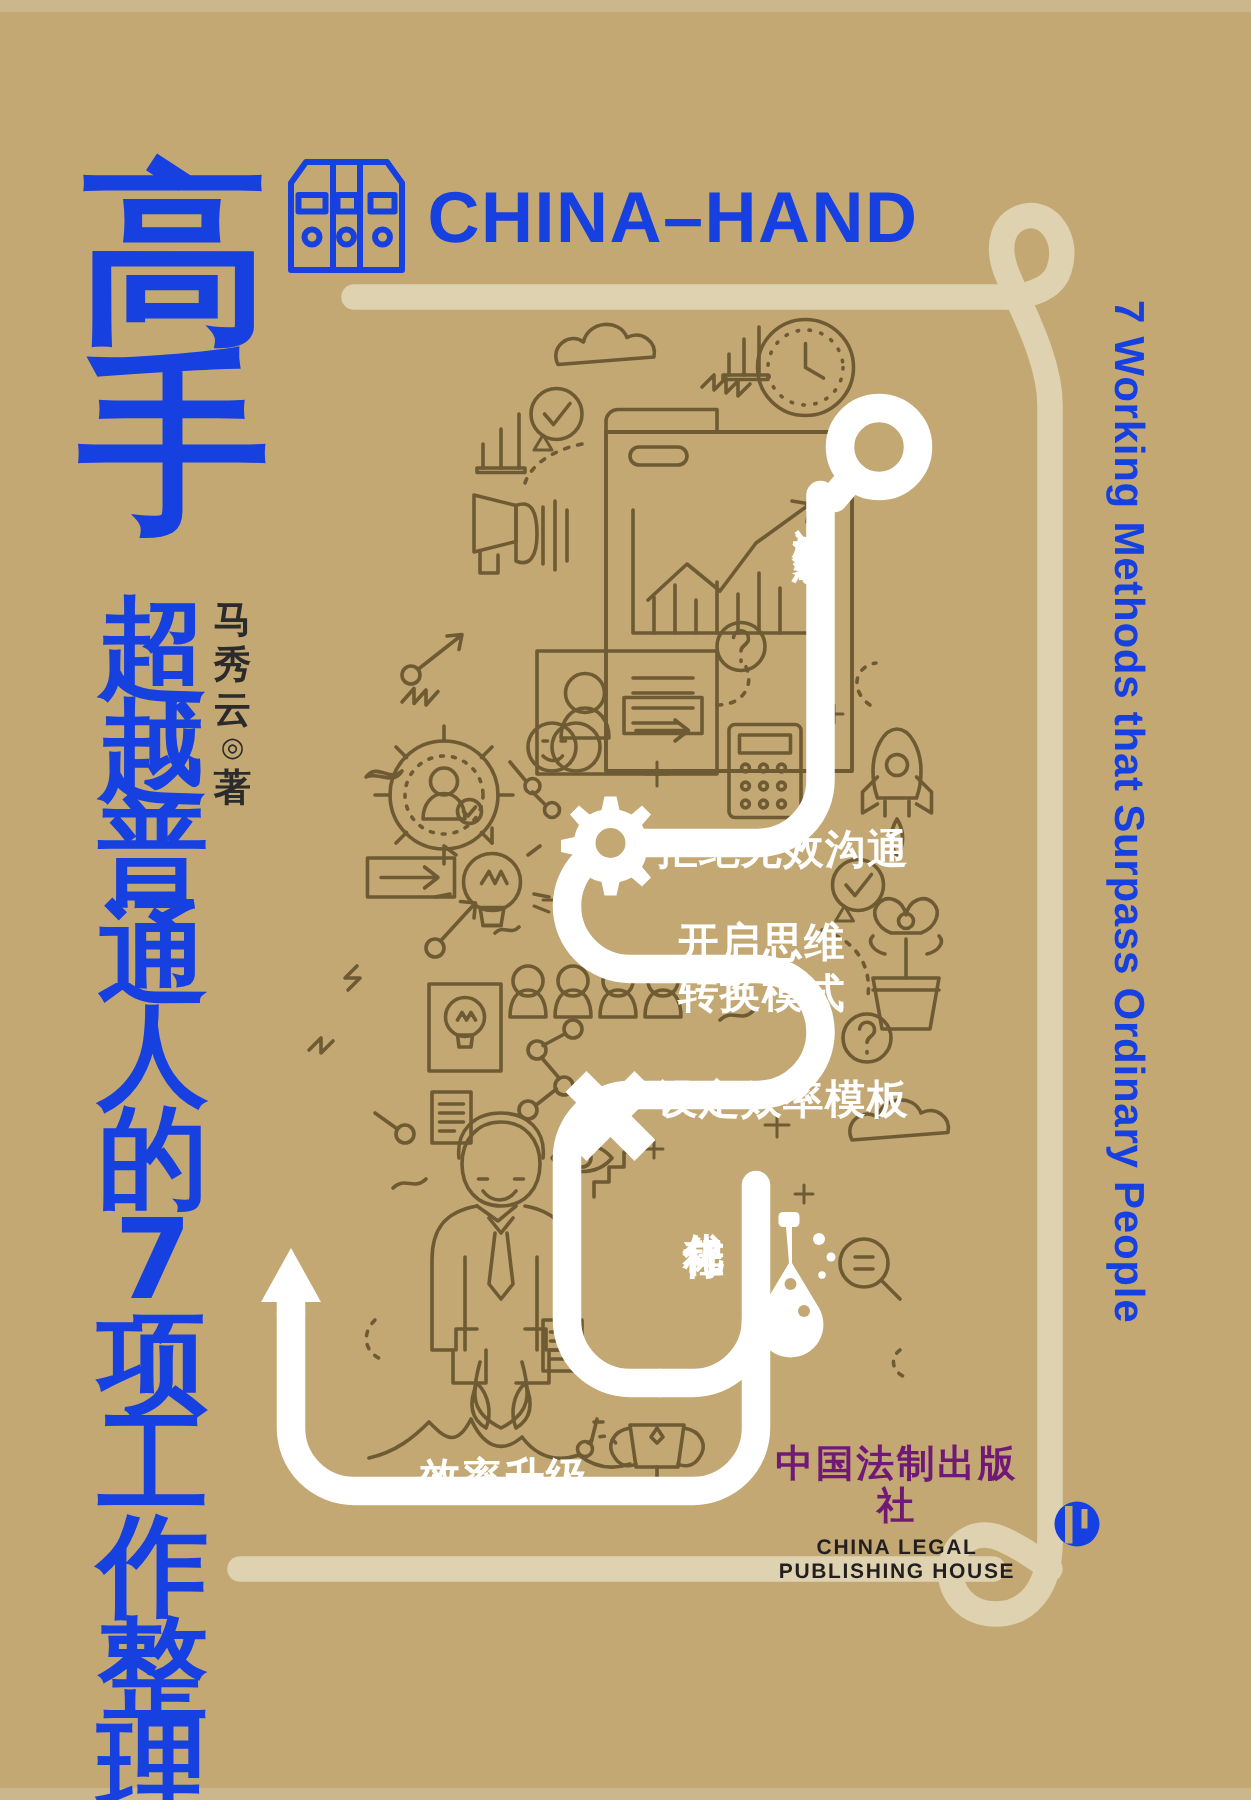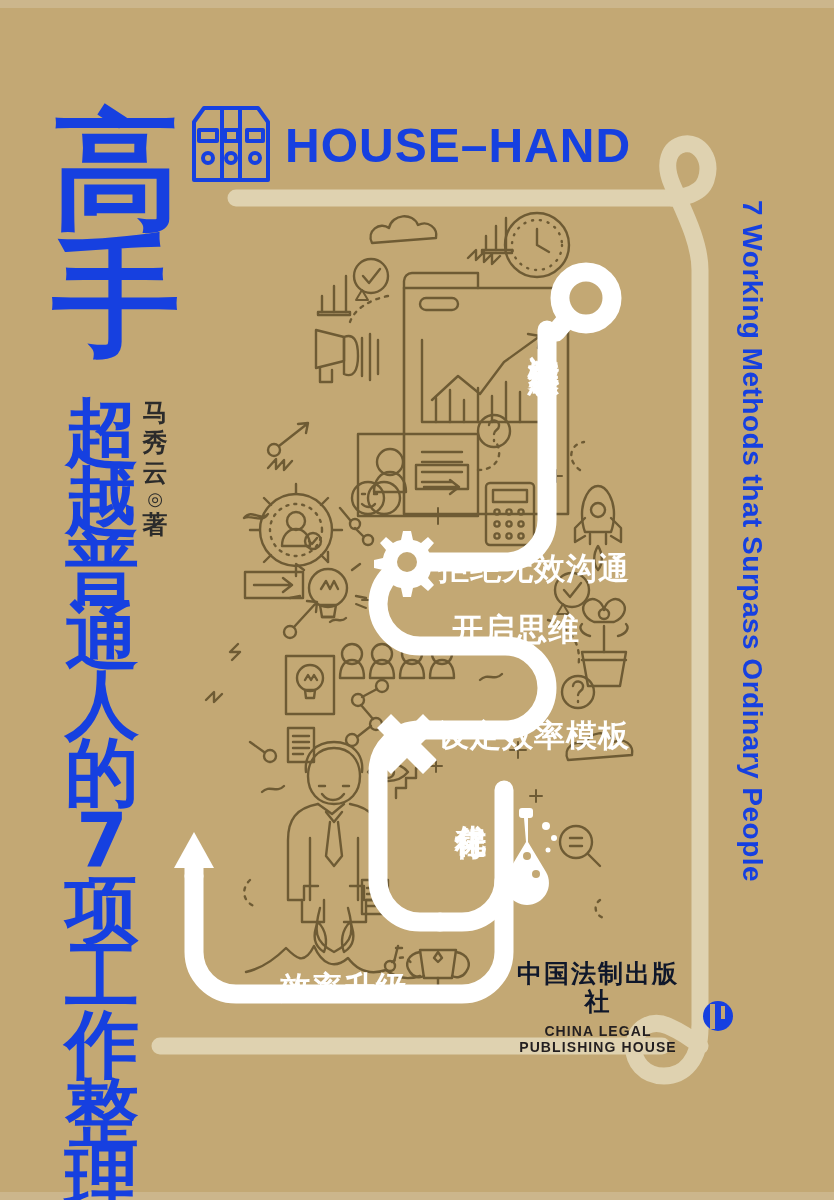--- a/index.html
+++ b/index.html
@@ -113,41 +113,41 @@
 
   
   .path-svg { position:absolute; left:0; top:0; width:834px; height:1200px; }
 
   
   .plabel {
     position:absolute;
     color:#FFFFFF;
     font-family:"DejaVu Sans", sans-serif;
     font-weight:bold;
-    font-size:31px;
+    font-size:27px;
     letter-spacing:1px;
     white-space:nowrap;
   }
   .plabel.vert {
     writing-mode: vertical-rl;
     text-orientation: upright;
     letter-spacing:2px;
   }
-  .plabel.two-line { white-space:normal; width:128px; line-height:34px; text-align:center; }
+  .plabel.two-line { white-space:normal; width:128px; line-height:34px; }
 
   
   .publisher {
     position:absolute;
     left:508px; top:962px;
     text-align:center;
     width:180px;
   }
   .publisher .cn {
-    color:#0f172a;
-    font-family:Liberation Mono, monospace;
+    color:#701a75;
+    font-family:Liberation Sans, sans-serif;
     font-weight:bold;
     font-size:25px;
     letter-spacing:2px;
     line-height:28px;
   }
   .publisher .en {
     color:#231f20;
     font-family:"Liberation Sans", sans-serif;
     font-weight:bold;
     font-size:14px;
@@ -451,21 +451,21 @@
       <path d="M54,12 l18,0 l10,14 l0,58 l-28,0 z"></path>
       <rect x="13" y="34" width="18" height="11"></rect>
       <rect x="39" y="34" width="13" height="11"></rect>
       <rect x="61" y="34" width="16" height="11"></rect>
       <circle cx="22" cy="62" r="5"></circle>
       <circle cx="45" cy="62" r="5"></circle>
       <circle cx="69" cy="62" r="5"></circle>
     </g>
   </svg>
 
-  <div class="master-hand">HOUSE–HAND</div>
+  <div class="master-hand">CHINA–HAND</div>
 
   <div class="title-main">
     <span>高</span>
     <span>手</span>
   </div>
 
   <div class="subtitle-vert">
     <span>超</span>
     <span>越</span>
     <span>普</span>
@@ -492,20 +492,21 @@
   <div class="eng-wrap">
     <div class="eng-vert">7 Working Methods that Surpass Ordinary People</div>
   </div>
 
   <div class="plabel vert" style="left:523px; top:330px;">过滤关键信息</div>
 
   <div class="plabel" style="left:438px; top:548px;">拒绝无效沟通</div>
 
   <div class="plabel two-line" style="left:452px; top:612px;">
     <div>开启思维</div>
+    <div>转换模式</div>
   </div>
 
   <div class="plabel" style="left:438px; top:715px;">设定效率模板</div>
 
   <div class="plabel vert" style="left:450px; top:800px;">优化行程</div>
 
   <div class="plabel" style="left:280px; top:967px;text-align:center;">效率升级</div>
 
   <div class="publisher">
     <div class="cn">中国法制出版社</div>

